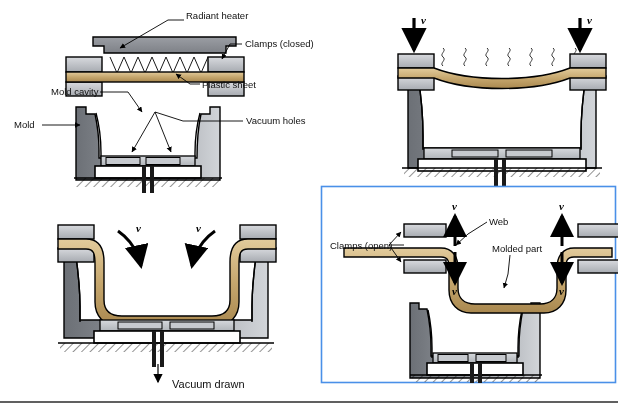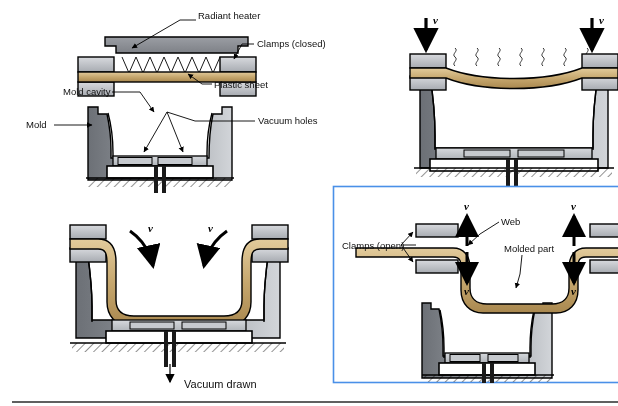--- a/index.html
+++ b/index.html
@@ -1,20 +1,20 @@
 <!DOCTYPE html>
 <html><head>
 <meta charset="utf-8">
 <style>
   html,body{margin:0;padding:0;background:#ffffff;}
   body{
     width:618px;height:406px;position:relative;overflow:hidden;
     font-family:"Liberation Sans","DejaVu Sans",sans-serif;
   }
-  #stage{position:absolute;left:12px;top:0;width:532px;height:406px;}
+  #stage{position:absolute;left:0;top:0;width:532px;height:406px;}
   svg{display:block;}
   .lbl{font-family:"Liberation Sans","DejaVu Sans",sans-serif;font-size:9.5px;fill:#101010;}
   .lbl-v{font-family:"Liberation Serif","DejaVu Serif",serif;font-style:italic;font-weight:bold;font-size:11px;fill:#000;}
   .lead{stroke:#000;stroke-width:0.9;fill:none;}
   .outline{stroke:#000;stroke-width:1.4;}
   .thin{stroke:#000;stroke-width:1;}
 </style>
 </head>
 <body>
 

